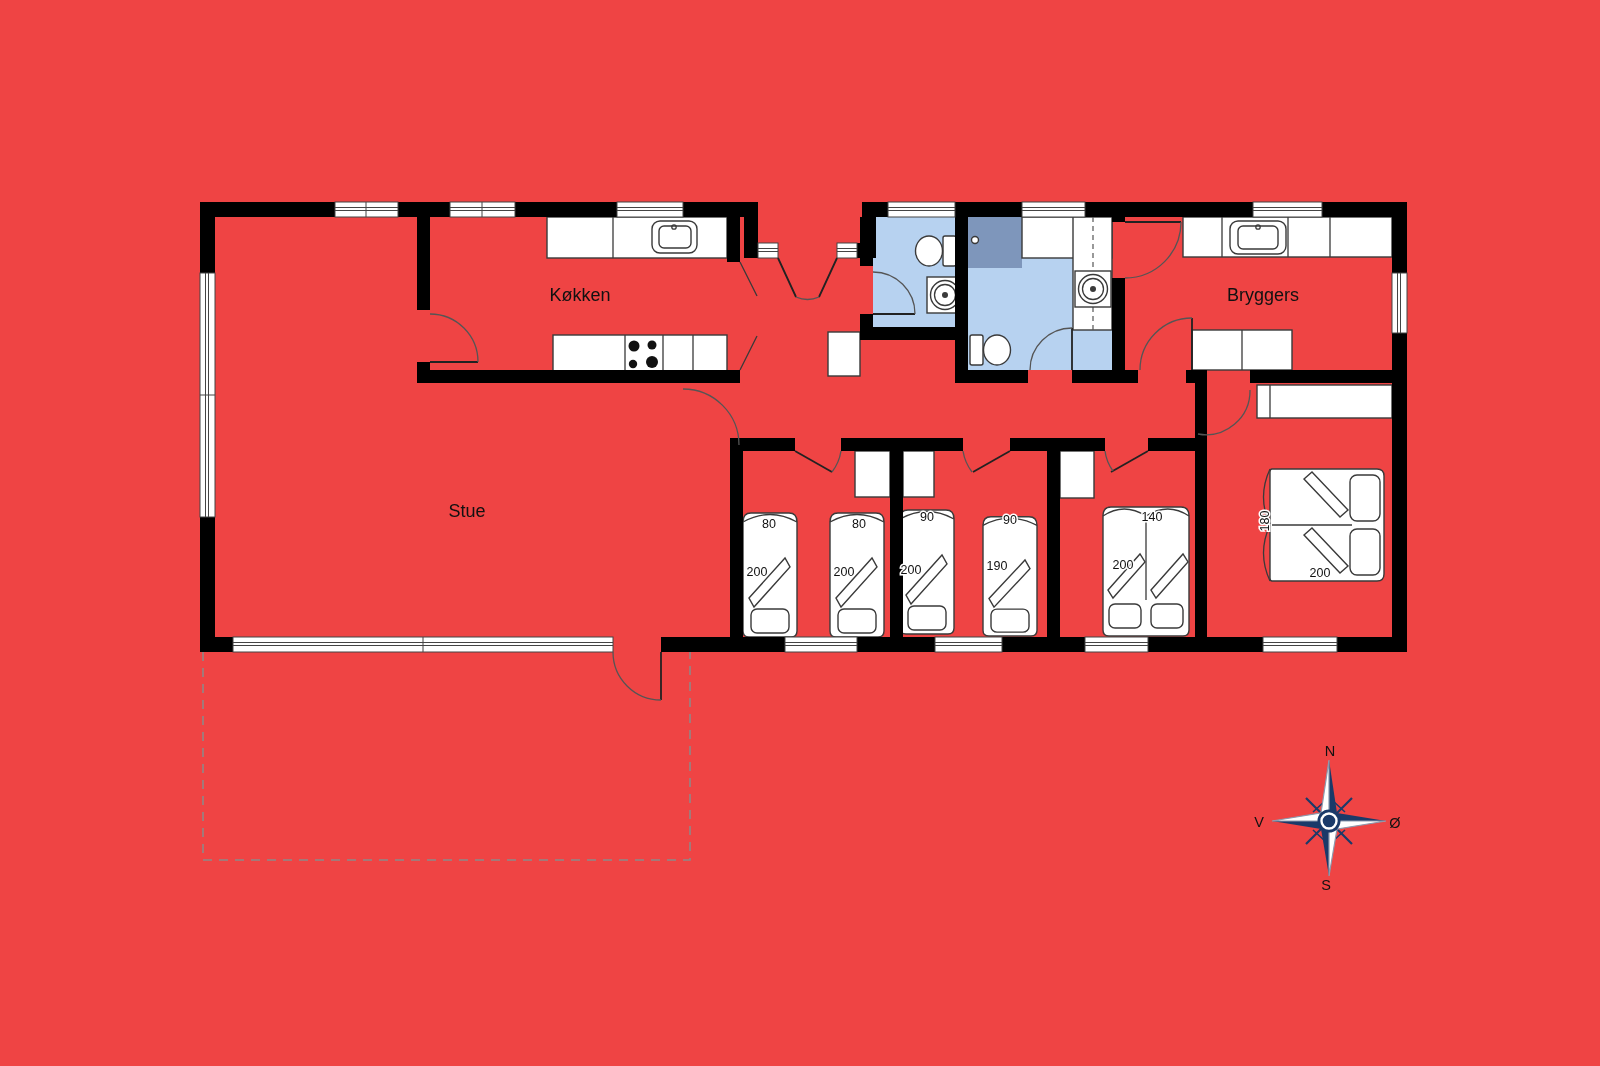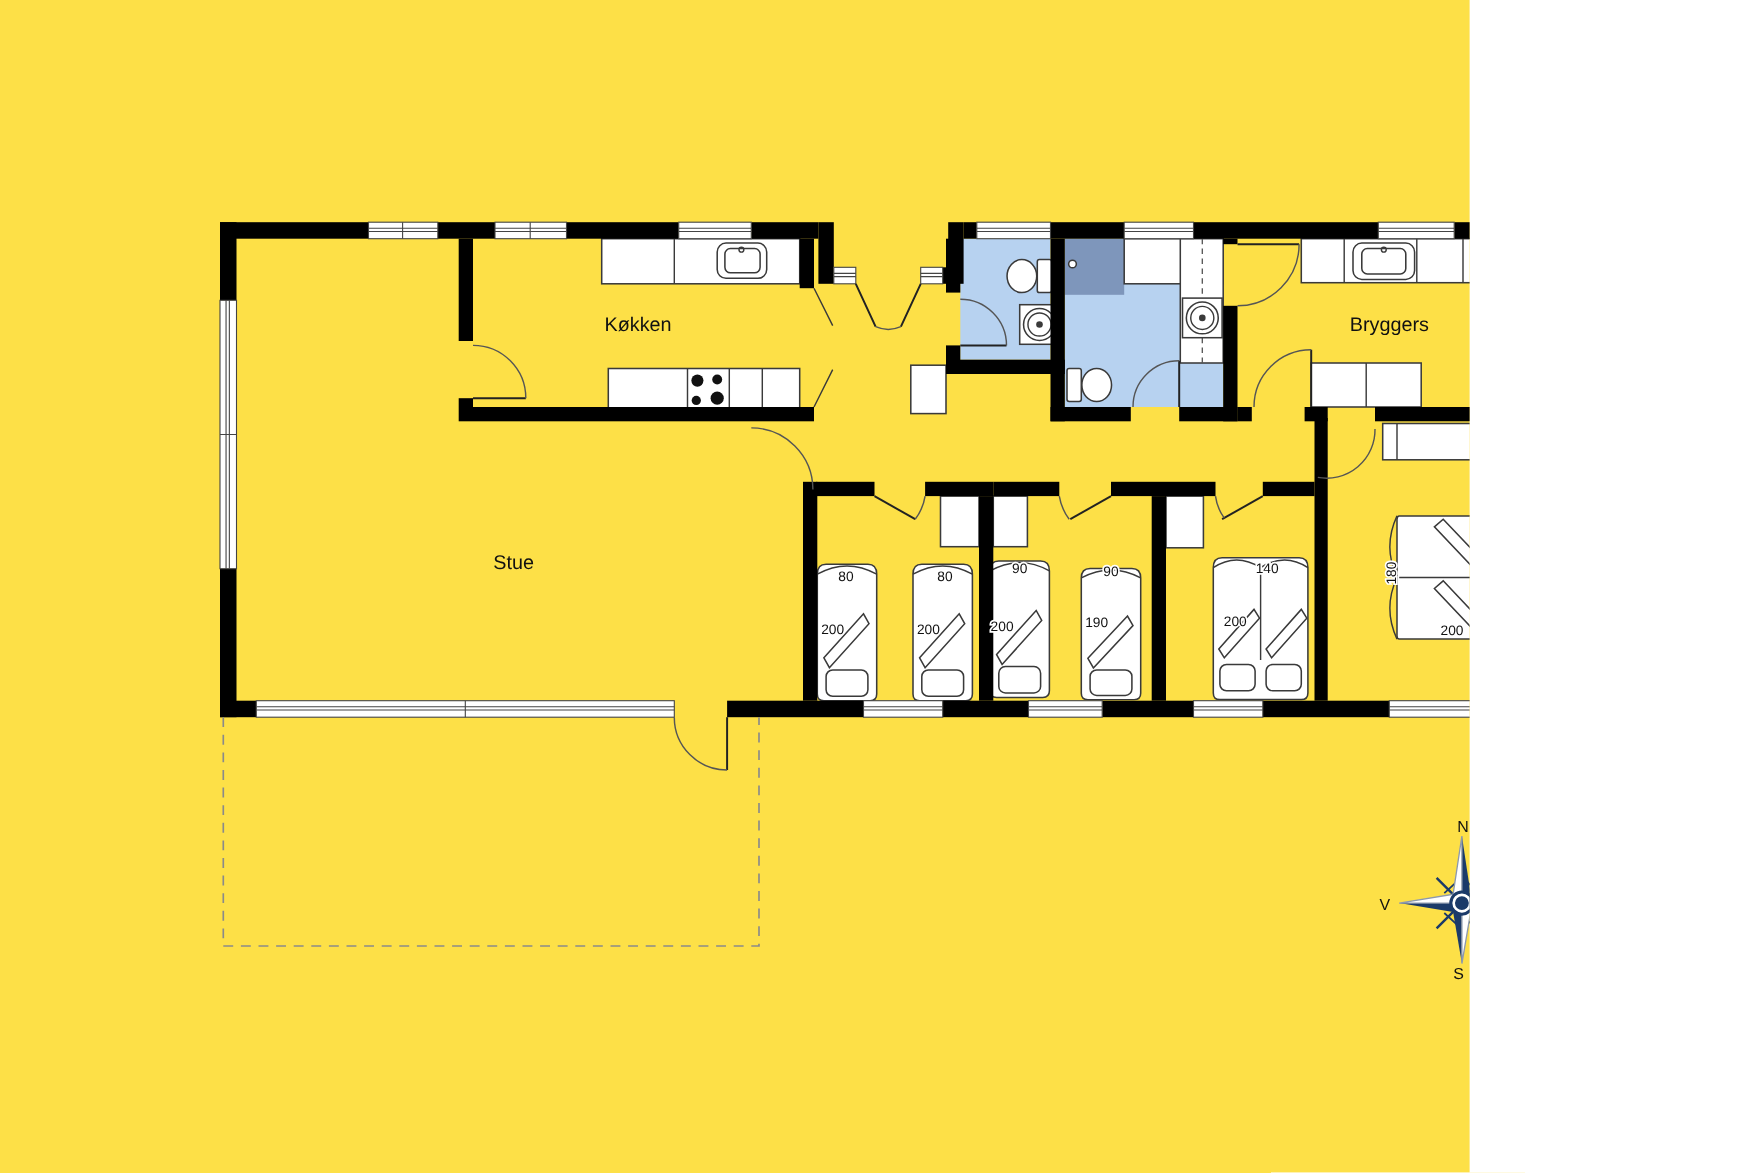--- a/index.html
+++ b/index.html
@@ -1,16 +1,16 @@
 <!DOCTYPE html>
 <html><head>
 <meta charset="utf-8">
 <style>
   html,body{margin:0;padding:0;background:#ffffff;}
-  .stage{position:relative;width:1336px;height:1066px;background:#fde047;overflow:hidden;}
+  .stage{position:relative;width:1600px;height:1066px;background:#ef4444;overflow:hidden;}
   svg{display:block;}
   .win{fill:#ffffff;stroke:#444;stroke-width:1;}
   .glass{stroke:#444;stroke-width:1;fill:none;}
   .fix{fill:#ffffff;stroke:#3a3a3a;stroke-width:1.4;}
   .ln{stroke:#3a3a3a;stroke-width:1.3;fill:none;}
   .arc{stroke:#555;stroke-width:1.3;fill:none;}
   .panel{stroke:#222;stroke-width:1.8;fill:none;}
   .burner{fill:#111;}
   .rl{font-family:"Liberation Sans",sans-serif;font-size:18px;fill:#111;text-anchor:middle;}
   .dim{font-family:"Liberation Sans",sans-serif;font-size:12.5px;fill:#111;text-anchor:middle;

